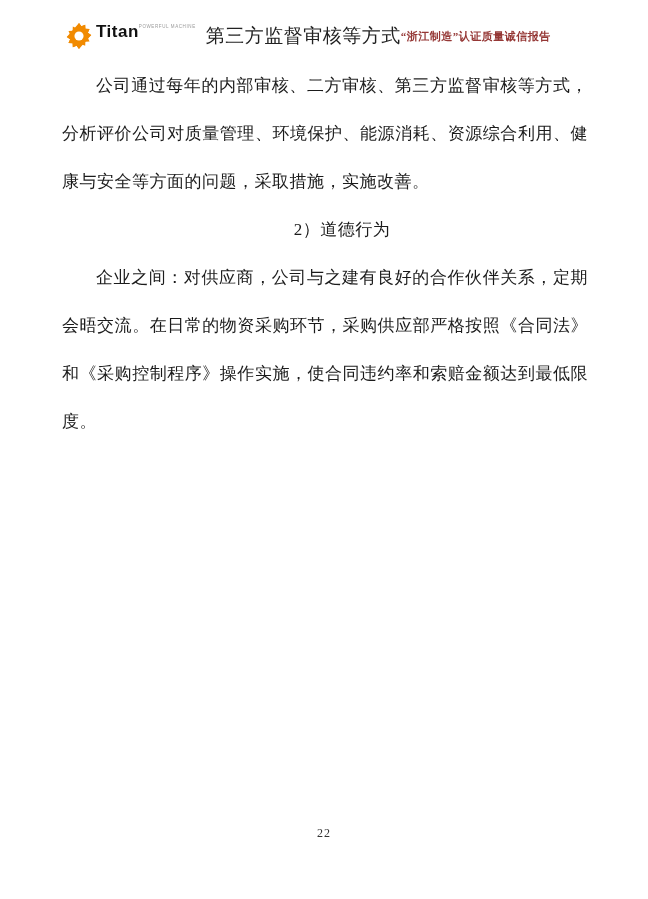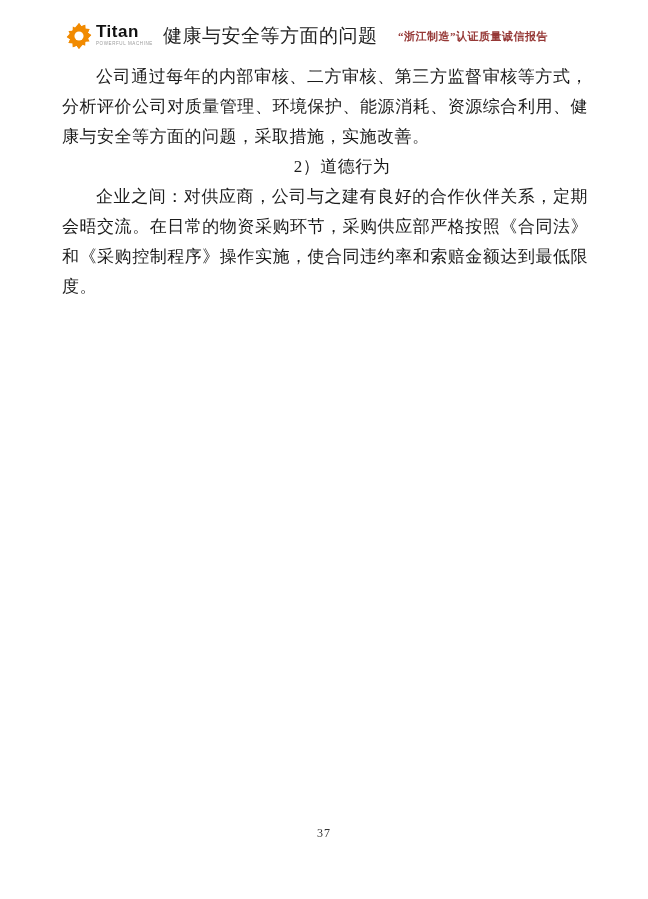--- a/index.html
+++ b/index.html
@@ -20,21 +20,21 @@
     align-items: center;
     padding: 20px 100px 0 66px;
     height: 52px;
   }
   .logo {
     display: flex;
     align-items: flex-start;
     flex: 0 0 auto;
   }
   .gear { width: 26px; height: 26px; display: block; }
-  .logo-text { margin-left: 4px; display: flex; flex-direction: column; line-height: 1; }
+  .logo-text { margin-left: 4px; display: flex; flex-direction: row; line-height: 1; }
   .brand {
     font-family: "Liberation Sans", "DejaVu Sans", sans-serif;
     font-weight: bold;
     font-size: 17px;
     color: #111;
     letter-spacing: 0.5px;
   }
   .tagline {
     font-family: "Liberation Sans", "DejaVu Sans", sans-serif;
     font-size: 4.5px;
@@ -58,21 +58,21 @@
     color: #953735;
     white-space: nowrap;
   }
   
   .doc-body {
     margin: 10px 60px 0 62px;
     width: 526px;
   }
   .doc-body p {
     font-size: 17px;
-    line-height: 30px;
+    line-height: 48px;
     letter-spacing: 0.5px;
     text-align: justify;
     text-indent: 2em;
     color: #1b1b1b;
   }
   .doc-body p.heading { text-align: center; }
   
   .footer {
     position: absolute;
     left: 0;
@@ -94,27 +94,27 @@
           <path fill="#f18a00" d="M12 0l2.2 3.1 3.5-1.5.2 3.8 3.8.2-1.5 3.5L23.3 11 12 24l-2.2-3.1-3.5 1.5-.2-3.8-3.8-.2 1.5-3.5L.7 13 12 0z"></path>
           <path fill="#f18a00" d="M12 24l-2.2-3.1-3.5 1.5-.2-3.8-3.8-.2 1.5-3.5L.7 13 3.8 10.8 2.3 7.3l3.8-.2.2-3.8 3.5 1.5L12 0l2.2 3.1 3.5-1.5.2 3.8 3.8.2-1.5 3.5 3.1 2.2-3.1 2.2 1.5 3.5-3.8.2-.2 3.8-3.5-1.5L12 24z"></path>
           <circle cx="12" cy="12" r="4.2" fill="#ffffff"></circle>
         </svg>
       </span>
       <span class="logo-text">
         <span class="brand">Titan</span>
         <span class="tagline">POWERFUL MACHINE</span>
       </span>
     </div>
-    <div class="company-name">健康与安全等方面的问题</div>
+    <div class="company-name">第三方监督审核等方式</div>
     <div class="report-title">“浙江制造”认证质量诚信报告</div>
   </header>
 
   <main class="doc-body">
     <p class="body-para">公司通过每年的内部审核、二方审核、第三方监督审核等方式，分析评价公司对质量管理、环境保护、能源消耗、资源综合利用、健康与安全等方面的问题，采取措施，实施改善。</p>
     <p class="heading">2）道德行为</p>
     <p class="body-para">企业之间：对供应商，公司与之建有良好的合作伙伴关系，定期会晤交流。在日常的物资采购环节，采购供应部严格按照《合同法》和《采购控制程序》操作实施，使合同违约率和索赔金额达到最低限度。</p>
   </main>
 
   <footer class="footer">
-    <span class="page-number">37</span>
+    <span class="page-number">22</span>
   </footer>
 
 </div>
 
 </body></html>

